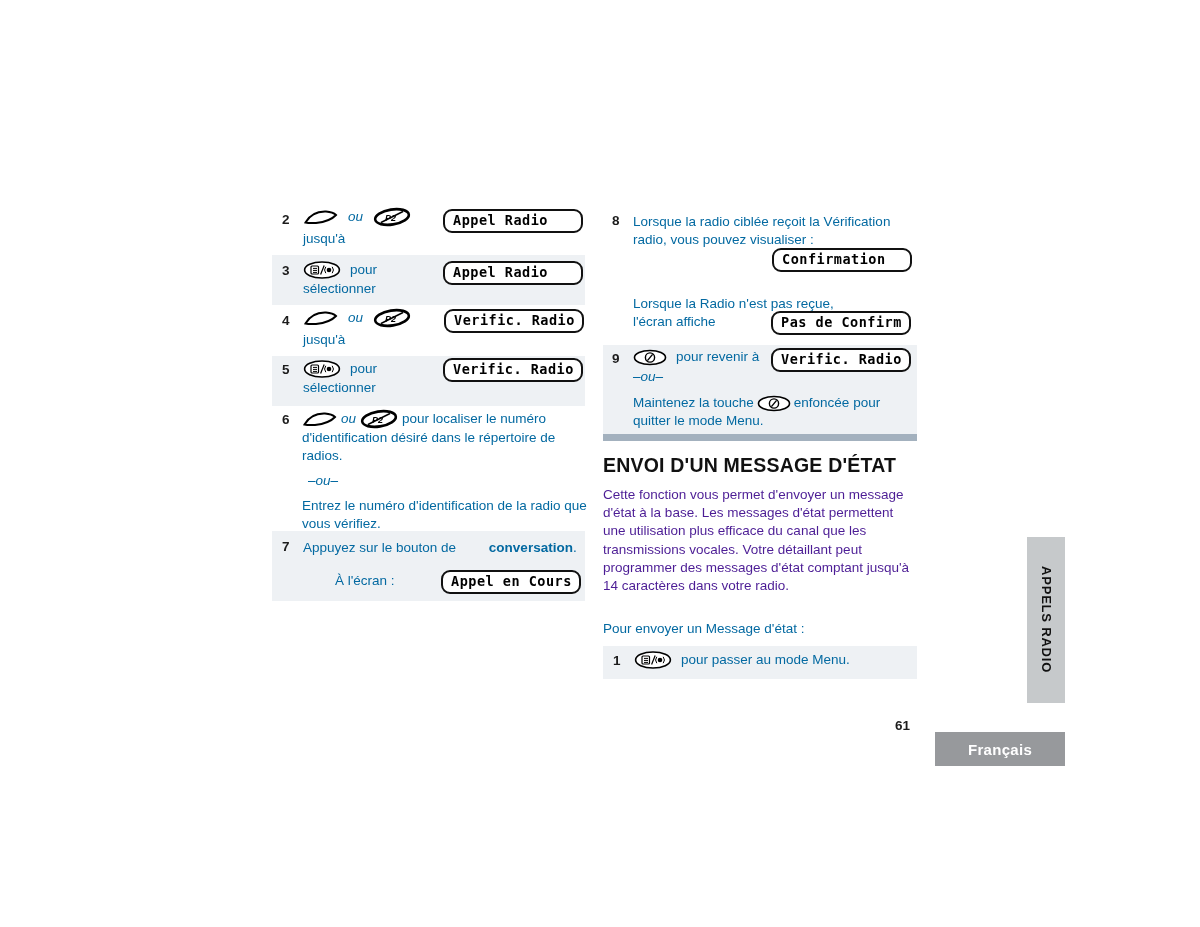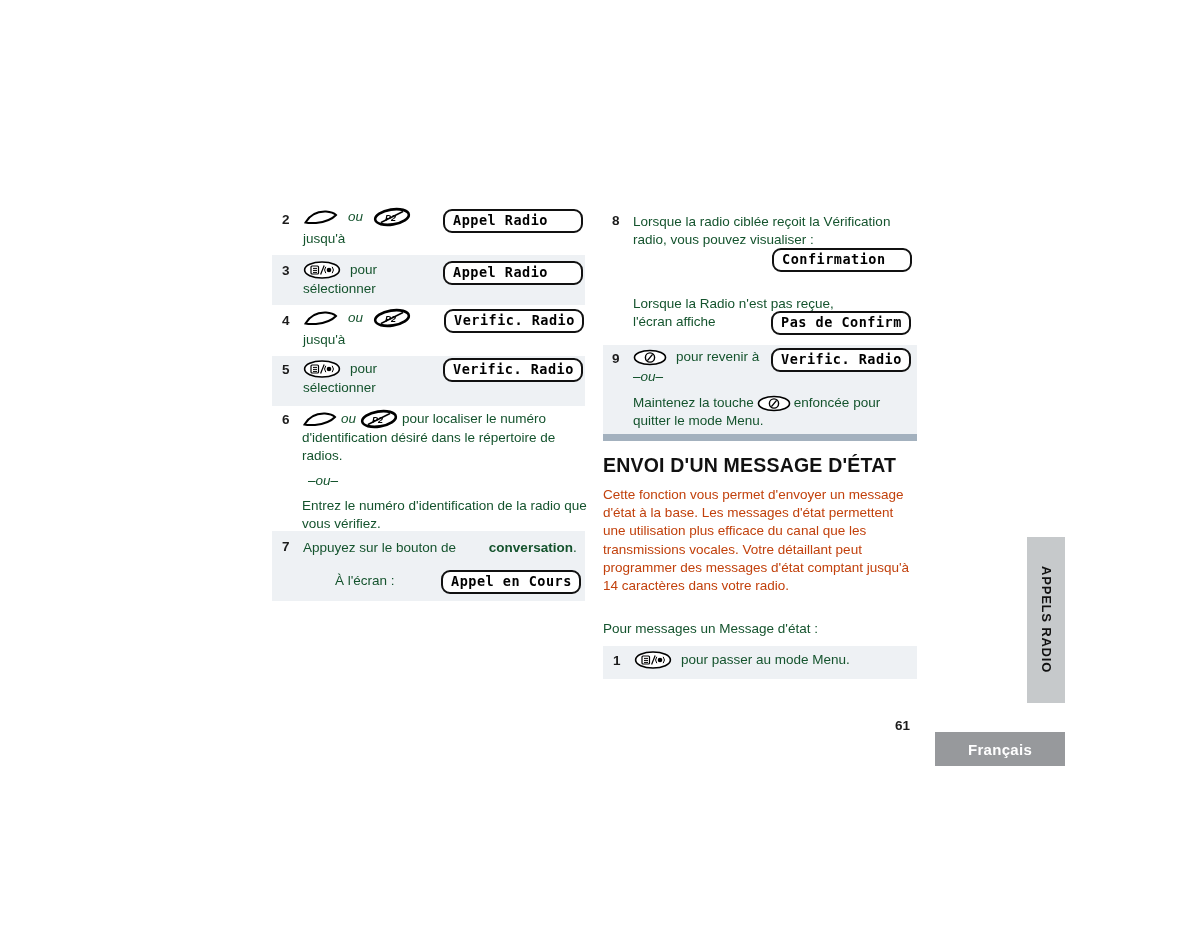--- a/index.html
+++ b/index.html
@@ -8,21 +8,21 @@
 
   .abs { position:absolute; }
 
   
   .band { position:absolute; background:#eef1f4; }
 
   
   .step-num { position:absolute; font-size:13.5px; font-weight:bold; color:#1c1c1c; }
 
   
-  .txt { font-size:13.5px; line-height:18px; color:#14532d; }
+  .txt { font-size:13.5px; line-height:18px; color:#0369a1; }
   .italic { font-style:italic; }
   .bold { font-weight:bold;margin-left:29px; }
 
   
   .icon-row { position:absolute; display:flex; align-items:center; gap:6px; font-size:13.5px; }
   .inline-icon { display:inline-block; vertical-align:middle; margin:0 3px; }
 
   
   .lcd {
     position:absolute;
@@ -36,21 +36,21 @@
     letter-spacing:0.5px;
     line-height:19px;
     padding-left:8px;
     color:#000;
     white-space:nowrap;
     overflow:hidden;
   }
 
   
   .section-title { position:absolute; font-size:19.5px; font-weight:bold; letter-spacing:0.2px; color:#111; }
-  .para { position:absolute; width:308px; font-size:13.5px; line-height:18.2px; color:#c2410c; }
+  .para { position:absolute; width:308px; font-size:13.5px; line-height:18.2px; color:#4c1d95; }
 
   .divider-bar { position:absolute; background:#a3b1be; }
 
   
   .side-tab {
     position:absolute;
     left:1027px; top:537px; width:38px; height:166px;
     background:#c6c9cb;
     display:flex; align-items:center; justify-content:center;
   }
@@ -182,21 +182,21 @@
 <div class="lcd" style="left:771px; top:348px;">Verific. Radio</div>
 <div class="txt abs italic" style="left:633px; top:368px;">–ou–</div>
 <div class="txt abs" style="left:633px; top:394px; width:284px;"><span>Maintenez la touche</span><svg class="inline-icon" width="34" height="17" viewBox="0 0 34 17">
     <ellipse cx="17" cy="8.5" rx="15.5" ry="7" fill="#fff" stroke="#000" stroke-width="1.6"></ellipse>
     <circle cx="17" cy="8.5" r="4.6" fill="none" stroke="#000" stroke-width="1.4"></circle>
     <line x1="14.4" y1="11.6" x2="19.6" y2="5.4" stroke="#000" stroke-width="1.4"></line>
   </svg><span>enfoncée pour quitter le mode Menu.</span></div>
 
 <div class="section-title" style="left:603px; top:454px;">ENVOI D'UN MESSAGE D'ÉTAT</div>
 <div class="para" style="left:603px; top:486px;">Cette fonction vous permet d'envoyer un message d'état à la base. Les messages d'état permettent une utilisation plus efficace du canal que les transmissions vocales. Votre détaillant peut programmer des messages d'état comptant jusqu'à 14 caractères dans votre radio.</div>
-<div class="txt abs" style="left:603px; top:620px;">Pour messages un Message d'état :</div>
+<div class="txt abs" style="left:603px; top:620px;">Pour envoyer un Message d'état :</div>
 
 <div class="step-num" style="left:613px; top:653px;">1</div>
 <div class="icon-row" style="left:634px; top:651px;">
   <svg class="inline-icon" style="margin-left:0;" width="38" height="18" viewBox="0 0 38 18">
     <ellipse cx="19" cy="9" rx="17.4" ry="8" fill="#fff" stroke="#000" stroke-width="1.6"></ellipse>
     <rect x="8" y="5" width="7.5" height="8" rx="1" fill="none" stroke="#000" stroke-width="1.2"></rect>
     <line x1="10" y1="7.4" x2="14" y2="7.4" stroke="#000" stroke-width="1"></line>
     <line x1="10" y1="9.4" x2="14" y2="9.4" stroke="#000" stroke-width="1"></line>
     <line x1="10" y1="11.4" x2="14" y2="11.4" stroke="#000" stroke-width="1"></line>
     <line x1="17.6" y1="13.5" x2="21.2" y2="4.5" stroke="#000" stroke-width="1.2"></line>

